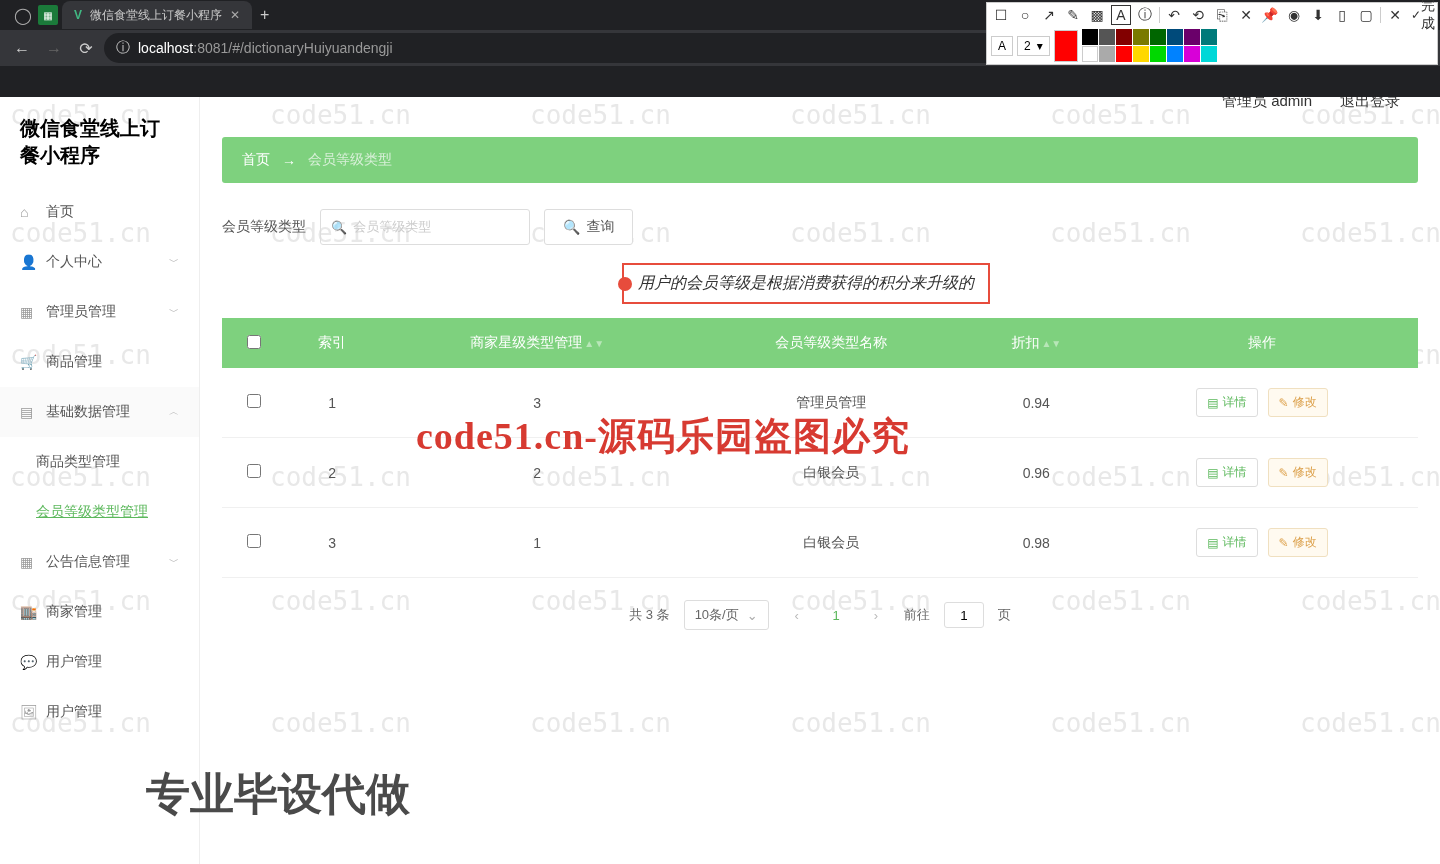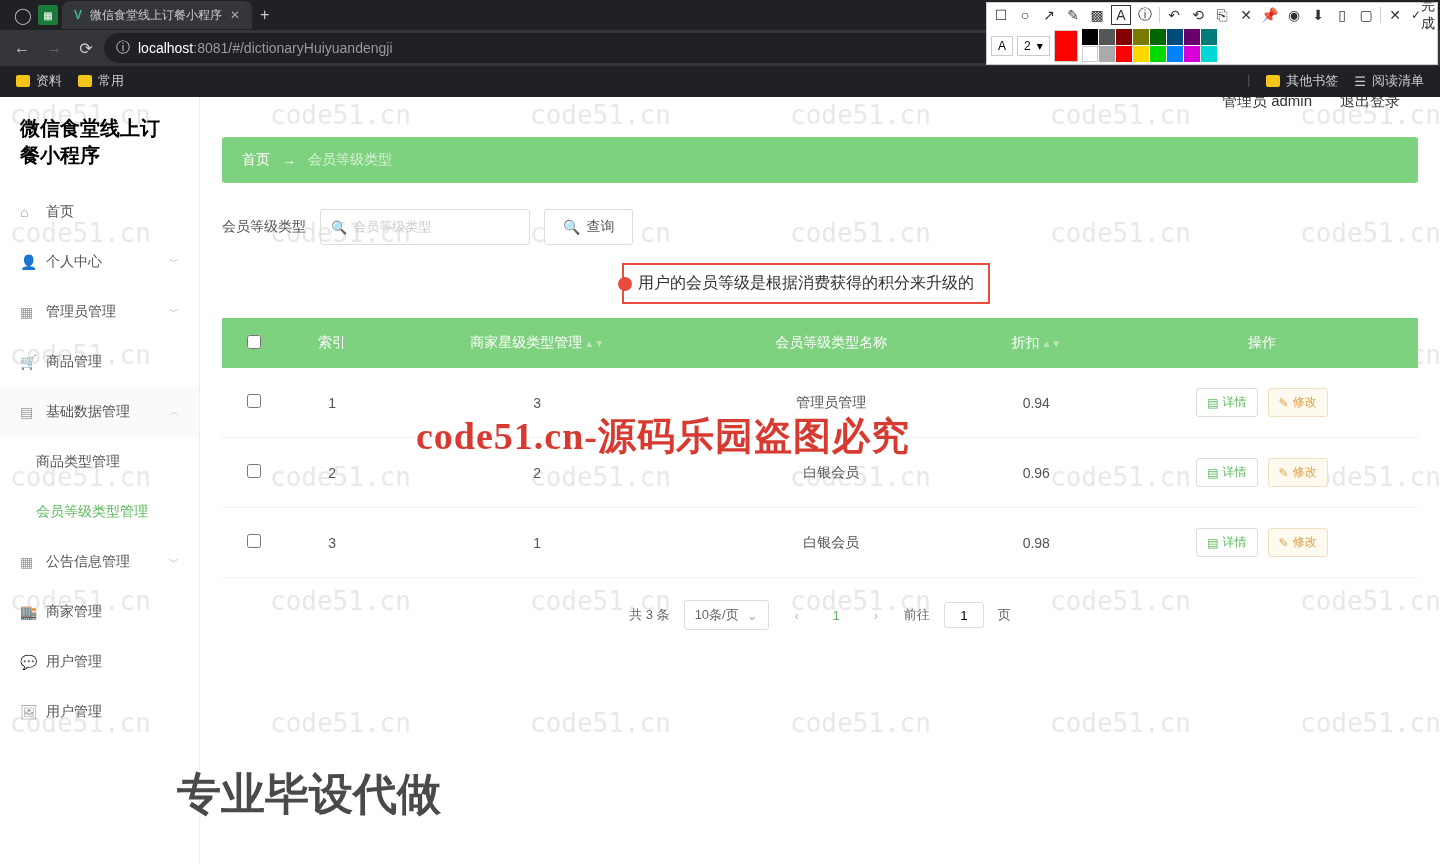--- a/index.html
+++ b/index.html
@@ -42,35 +42,35 @@
 
 
 .app { display: flex; height: calc(864px - 97px); }
 .sidebar { width: 200px; border-right: 1px solid #eee; overflow-y: hidden; }
 .app-title { padding: 18px 20px; font-size: 20px; font-weight: bold; }
 .menu-item { padding: 16px 20px; display: flex; align-items: center; gap: 10px; color: #555; font-size: 14px; cursor: pointer; }
 .menu-item .icon { width: 16px; color: #999; font-size: 14px; }
 .menu-item .chev { margin-left: auto; color: #aaa; font-size: 10px; }
 .menu-item.active-parent { background: #fafafa; }
 .submenu .menu-item { padding-left: 36px; }
-.submenu .menu-item.active { color: #5cb85c; }
+.submenu .menu-item.active { color: #5cb85c; text-decoration: underline; }
 
 .main { flex: 1; padding: 0 22px 20px 22px; position: relative; overflow: hidden; }
 .header-right { position: absolute; top: -5px; right: 40px; font-size: 15px; color: #333; display: flex; gap: 28px; }
 .content-wrap { padding-top: 40px; }
 
 .breadcrumb { background: #7ed17e; color: #fff; border-radius: 3px; padding: 14px 20px; font-size: 14px; display: flex; align-items: center; gap: 12px; }
 .breadcrumb .arrow { color: #fff; }
 .breadcrumb .dim { color: #d8f0d8; }
 
 .search-bar { display: flex; align-items: center; gap: 14px; margin: 26px 0 18px 0; font-size: 14px; color: #555; }
 .search-input { width: 210px; height: 36px; border: 1px solid #ddd; border-radius: 3px; padding: 0 10px; display: flex; align-items: center; gap: 6px; color: #bbb; font-size: 13px; }
 .search-btn { height: 36px; padding: 0 18px; border: 1px solid #ddd; border-radius: 3px; background: #fff; display: flex; align-items: center; gap: 6px; font-size: 14px; color: #555; cursor: pointer; }
 
-.annotation { margin-left: 400px; border: 2px solid #e74c3c; padding: 8px 14px; font-size: 16px; color: #333; display: inline-block; position: relative; }
+.annotation { margin-left: 400px; border: 2px solid #e74c3c; padding: 8px 14px; font-size: 16px; color: #333; display: inline-block; position: relative; font-style: italic; }
 .annotation::before { content: ''; position: absolute; left: -6px; top: 50%; transform: translateY(-50%); width: 14px; height: 14px; background: #e74c3c; border-radius: 50%; }
 
 .table { margin-top: 14px; width: 100%; border-collapse: collapse; }
 .table th { background: #7ed17e; color: #fff; font-weight: normal; padding: 16px 8px; font-size: 14px; text-align: center; }
 .table th .sort { color: #b8e6b8; font-size: 10px; margin-left: 2px; }
 .table td { padding: 20px 8px; text-align: center; font-size: 14px; color: #555; border-bottom: 1px solid #f0f0f0; }
 .table input[type=checkbox] { width: 14px; height: 14px; }
 .row-actions { display: flex; justify-content: center; gap: 10px; }
 .act-btn { border: 1px solid #ddd; border-radius: 3px; padding: 5px 10px; font-size: 12px; display: flex; align-items: center; gap: 4px; cursor: pointer; }
 .act-detail { color: #5cb85c; }
@@ -78,21 +78,21 @@
 
 .pagination { display: flex; align-items: center; justify-content: center; gap: 14px; margin-top: 22px; font-size: 13px; color: #666; }
 .page-select { border: 1px solid #ddd; padding: 5px 10px; border-radius: 3px; display: flex; align-items: center; gap: 8px; }
 .page-nav { width: 28px; height: 28px; display: flex; align-items: center; justify-content: center; color: #bbb; cursor: pointer; }
 .page-num { color: #5cb85c; padding: 4px 8px; }
 .page-input { width: 40px; height: 26px; border: 1px solid #ddd; border-radius: 3px; text-align: center; }
 
 
 .watermark { position: absolute; color: #e8e8e8; font-size: 26px; pointer-events: none; font-family: monospace; z-index: -1; }
 .overlay-text1 { position: absolute; top: 411px; left: 416px; color: #d73a31; font-size: 38px; font-weight: bold; font-family: SimSun, serif; z-index: 50; letter-spacing: 1px; }
-.overlay-text2 { position: absolute; bottom: 40px; left: 177px; color: #4a4a4a; font-size: 44px; font-weight: bold; z-index: 50; }
+.overlay-text2 { position: absolute; bottom: 40px; left: 146px; color: #4a4a4a; font-size: 44px; font-weight: bold; z-index: 50; }
 </style>
 </head>
 <body>
 
 <div class="browser-top">
   <div class="tab-strip">
     <div class="tab-icon-slot">◯</div>
     <div class="tab-icon-slot" style="background:#1b7a3a;color:#fff;width:20px;height:20px;border-radius:2px;font-size:10px">▦</div>
     <div class="tab">
       <span class="vue-icon">V</span>
@@ -162,43 +162,20 @@
       <span>⊶</span>
       <span>☆</span>
       <div class="incognito">
         <span style="background:#fff;color:#333;border-radius:50%;width:20px;height:20px;display:flex;align-items:center;justify-content:center">◐</span>
         <span>无痕模式</span>
       </div>
       <span class="update-btn"><span>更新</span> :</span>
     </div>
   </div>
 
-  <div class="bookmark-bar">
-    <div class="bk-left">
-      <div class="bk-item">
-          <span class="bk-folder"></span>
-          <span>资料</span>
-        </div>
-      <div class="bk-item">
-          <span class="bk-folder"></span>
-          <span>常用</span>
-        </div>
-    </div>
-    <div class="bk-right">
-      <span style="color:#555">|</span>
-      <div class="bk-item">
-          <span class="bk-folder"></span>
-          <span>其他书签</span>
-        </div>
-      <div class="bk-item">
-          <span>☰</span>
-          <span>阅读清单</span>
-        </div>
-    </div>
-  </div>
 </div>
 
 <div class="app">
   <div class="sidebar">
     <div class="app-title">微信食堂线上订餐小程序</div>
     <div class="menu-item">
         <span class="icon">⌂</span>
         <span>首页</span>
       </div>
     <div class="menu-item">

